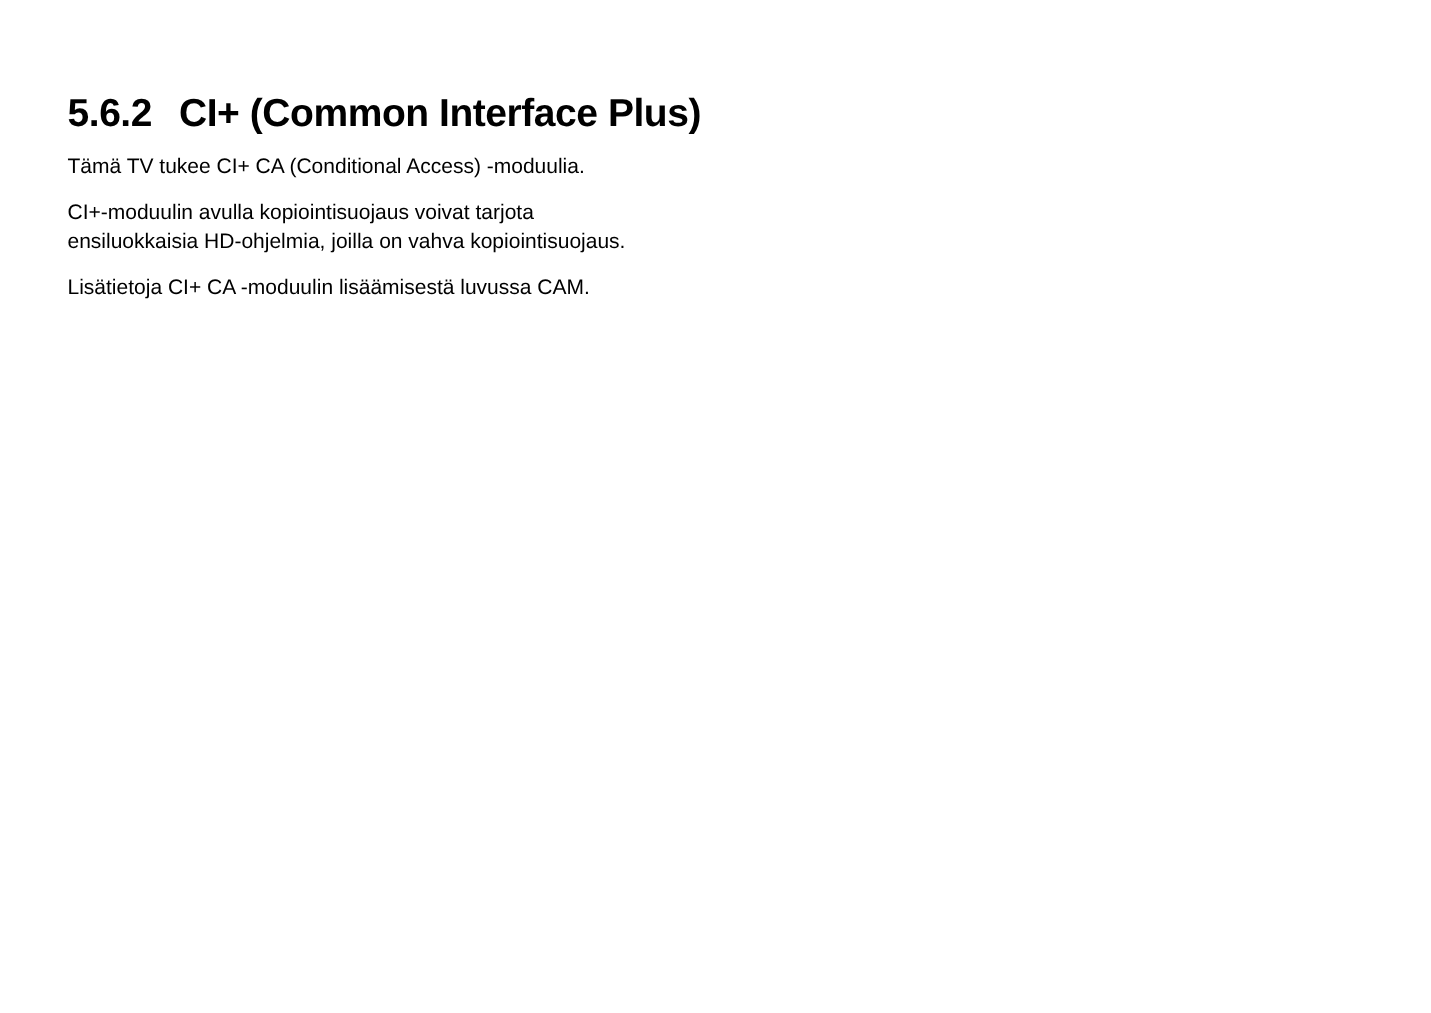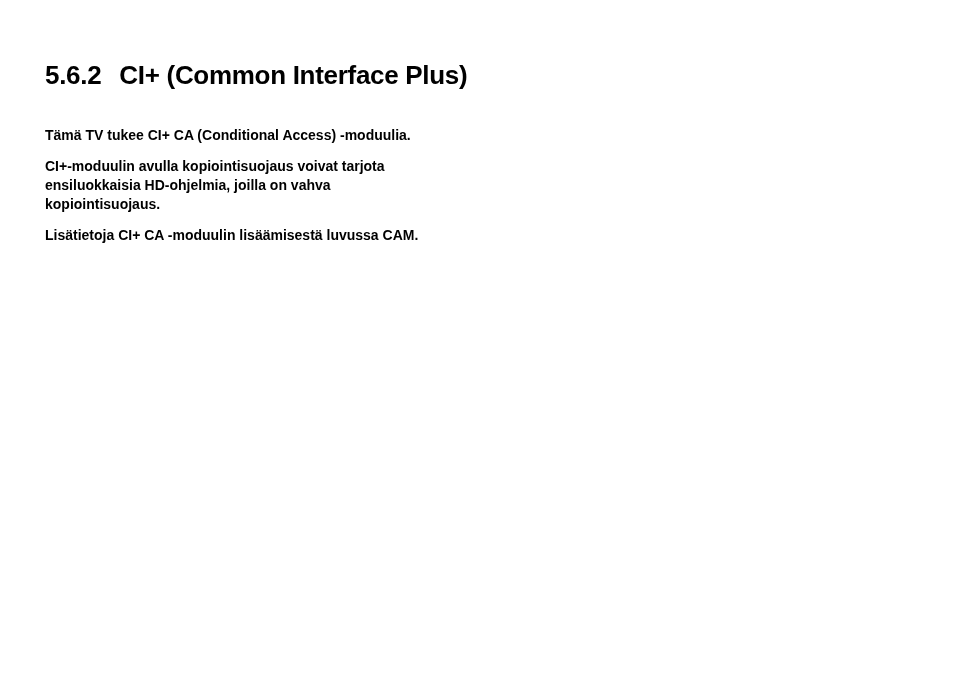--- a/index.html
+++ b/index.html
@@ -11,33 +11,32 @@
       width: 954px;
       height: 675px;
       background: #ffffff;
       font-family: Arial, Helvetica, sans-serif;
       color: #000000;
       padding: 60px 45px;
     }
     .heading {
       font-size: 26px;
       font-weight: bold;
-      margin-bottom: 35px;
+      margin-bottom: 10px;
       letter-spacing: -0.3px;
     }
     .heading-number {
       display: inline-block;
       margin-right: 18px;
     }
     .paragraph {
       font-size: 14px;
       line-height: 1.35;
       margin-bottom: 12px;
       max-width: 380px;
-      font-weight: bold;
     }
     .paragraph.last {
       margin-top: 6px;
     }
   </style>
 </head>
 <body>
 
 <h1 class="heading">
   <span class="heading-number">5.6.2</span><span>CI+ (Common Interface Plus)</span>

